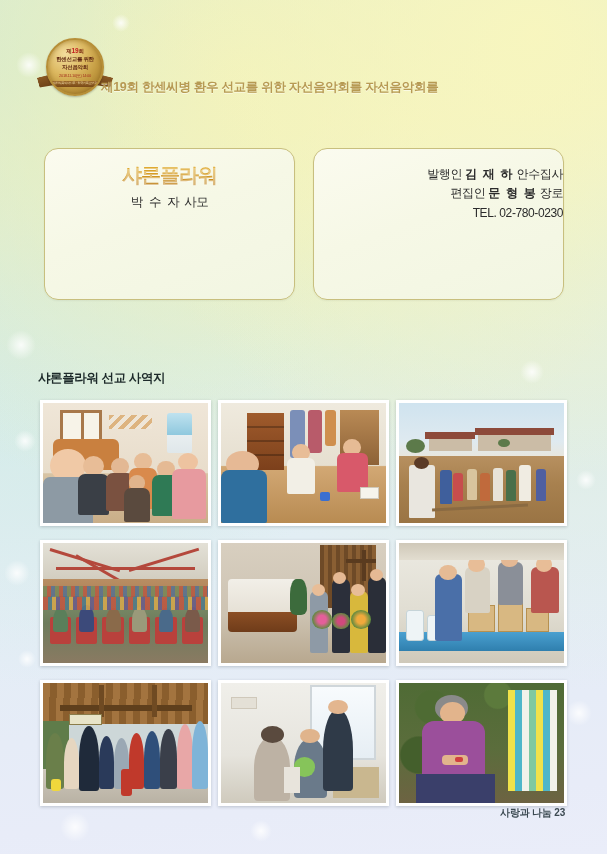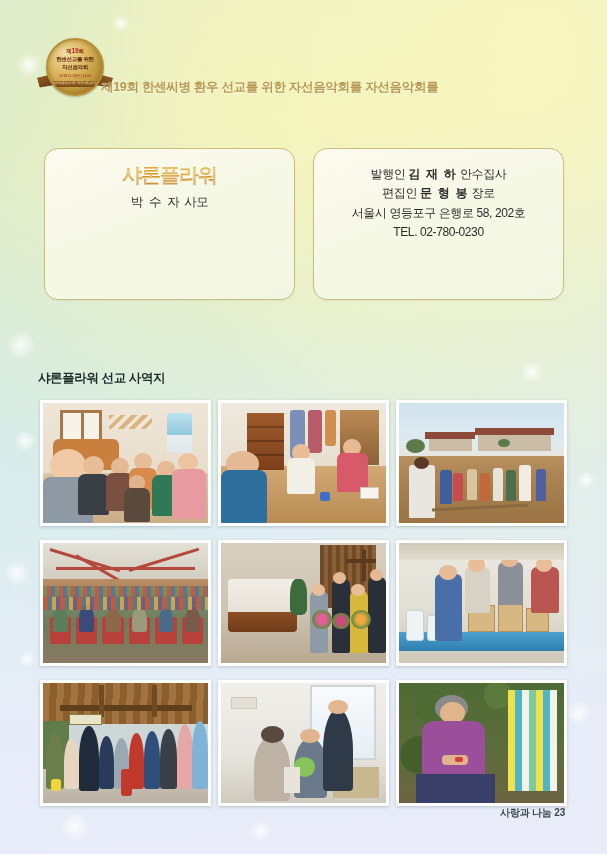--- a/index.html
+++ b/index.html
@@ -172,21 +172,21 @@
 
   .sp-lines {
     margin-top: 11px;
     font-size: 12px;
     color: #2b2b2b;
     letter-spacing: -0.4px;
     line-height: 1.62;
   }
   .sp-lines div { white-space: nowrap; }
 
-  .sp-body { margin-top: 2px; font-size: 12px; color: #2b2b2b; letter-spacing: -0.4px; line-height: 1.62; }
+  .sp-body { margin-top: 2px; font-size: 12px; color: #2b2b2b; letter-spacing: -0.4px; line-height: 1.62; text-align: right; }
   .sp-body .nm { font-weight: bold; letter-spacing: 1.2px; }
   .sp-body div { white-space: nowrap; }
 
   
   .verse {
     position: absolute;
     top: 330px;
     left: 0;
     width: 607px;
     text-align: center;
@@ -372,21 +372,20 @@
         <div>
           <span>발행인</span>
           <span class="nm">김 재 하</span>
           <span>안수집사</span>
         </div>
         <div>
           <span>편집인</span>
           <span class="nm">문 형 봉</span>
           <span>장로</span>
         </div>
-        <div>서울시 영등포구 은행로 58, 202호</div>
         <div style="">TEL. 02-780-0230</div>
       </div>
     </div>
   </div>
 
 
   <div class="sec-head">샤론플라워 선교 사역지</div>
 
   <div class="grid">
 

